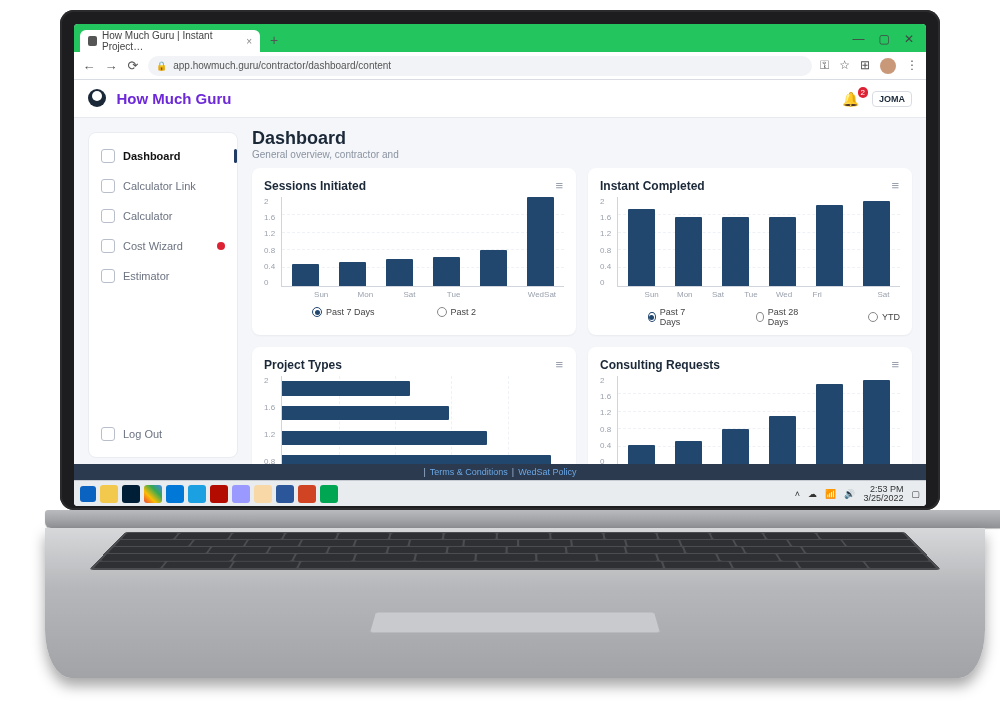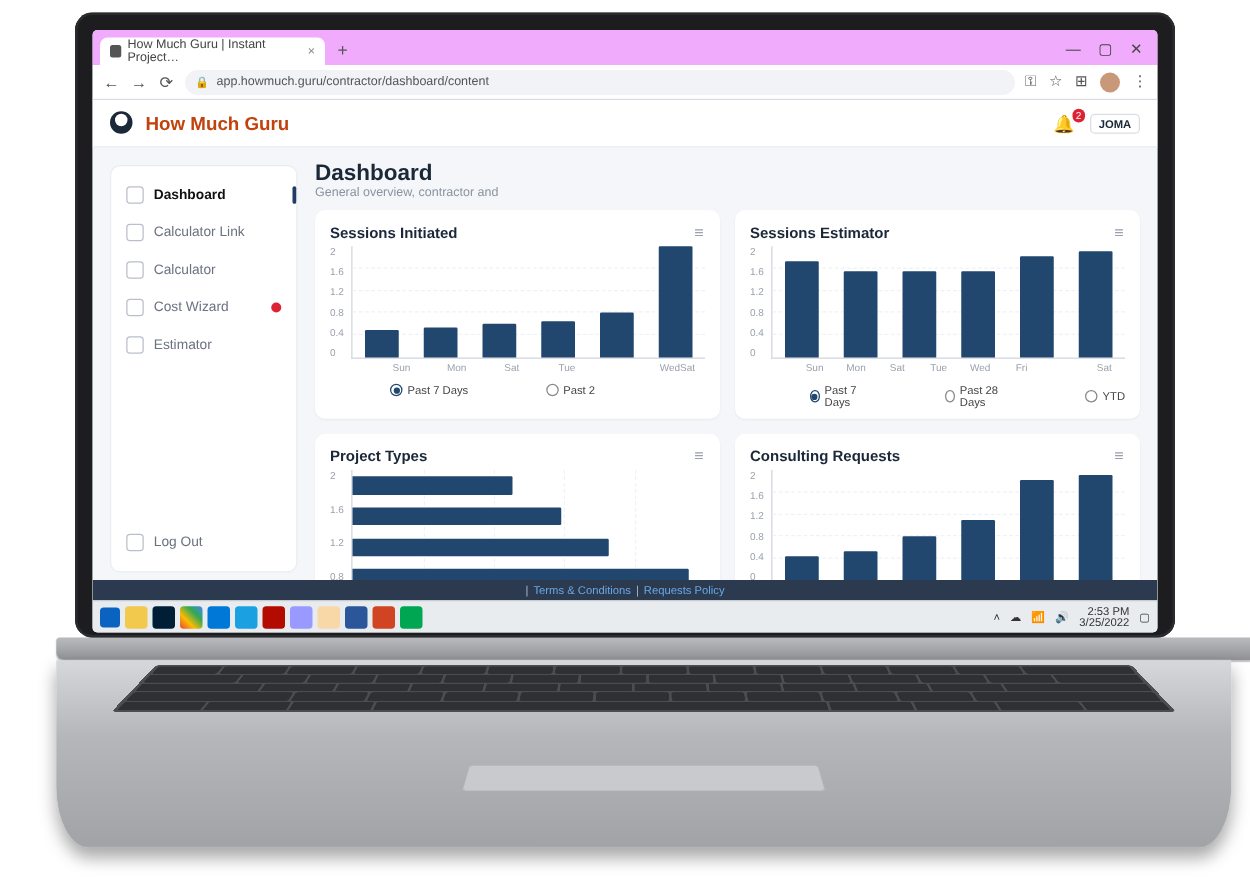--- a/index.html
+++ b/index.html
@@ -42,21 +42,21 @@
   .key { flex:1; background:#2e3033; border-radius:2px; }
   .trackpad {
     width: 280px; height: 42px; margin: -6px auto 0 auto;
     background: #c9cace; border-radius: 5px;
     transform: rotateX(62deg); transform-origin: top center;
     box-shadow: inset 0 0 0 1px #aeb0b4;
   }
 
   
   .chrome-tabs {
-    height: 28px; background: #f0abfc; display:flex; align-items:flex-end;
+    height: 28px; background: #22c55e; display:flex; align-items:flex-end;
     padding: 0 6px; gap:6px;
   }
   .tab {
     height: 22px; background:#fff; border-radius:6px 6px 0 0; font-size:10px;
     display:flex; align-items:center; gap:5px; padding:0 8px; color:#444;
     max-width: 180px;
   }
   .tab .favicon { width:10px;height:10px;background:#555;border-radius:2px; }
   .tab .x { margin-left:auto; color:#888; }
   .newtab { color:#555; font-size:14px; padding:0 4px 4px 4px; }
@@ -73,21 +73,21 @@
   .urlbar .lock { font-size:9px; }
   .tbicons { display:flex; gap:10px; color:#555; font-size:12px; }
   .avatar-sm { width:16px;height:16px;border-radius:50%;background:#c99879; }
 
   
   .app { flex:1; display:flex; flex-direction:column; background:#f4f6f9; overflow:hidden; }
   .app-header {
     height:38px; background:#fff; border-bottom:1px solid #e6e9ee;
     display:flex; align-items:center; padding:0 14px; gap:8px;
   }
-  .brand { font-weight:800; font-size:15px; color:#c2410c; }
+  .brand { font-weight:800; font-size:15px; color:#6d28d9; }
   .brand-icon { width:18px;height:18px;background:#1b2838;border-radius:50%; display:inline-block;margin-right:6px;vertical-align:-3px; position:relative;}
   .brand-icon::after{content:"";position:absolute;left:4px;top:2px;width:10px;height:10px;border-radius:50%;background:#fff;}
   .hdr-right { margin-left:auto; display:flex; align-items:center; gap:12px; }
   .bell { position:relative; color:#333; font-size:14px; }
   .badge { position:absolute; top:-4px; right:-8px; background:#d23; color:#fff; border-radius:7px; font-size:8px; padding:0 3px; line-height:11px;}
   .org { font-size:9px; font-weight:bold; color:#1b2838; border:1px solid #d9dde3; border-radius:4px; padding:2px 6px; }
 
   .app-body { flex:1; display:flex; overflow:hidden; }
   .sidebar {
     width:150px; background:#fff; border:1px solid #e9ecf1; border-radius:8px;
@@ -298,21 +298,21 @@
                   </span>
                   <span class="radio">
                     <span class="rdot"></span>
                     <span>Past 2</span>
                   </span>
                 </div>
               </div>
 
               <div class="card">
                 <div class="card-head">
-                  <span class="card-title">Sessions Estimator</span>
+                  <span class="card-title">Instant Completed</span>
                   <span class="menu-ico">≡</span>
                 </div>
                 <div class="chart">
                     <div class="yaxis">
                       <span>2</span>
                       <span>1.6</span>
                       <span>1.2</span>
                       <span>0.8</span>
                       <span>0.4</span>
                       <span>0</span>
@@ -460,21 +460,21 @@
                   </div>
               </div>
             </div>
           </div>
         </div>
 
         <div class="footerbar">
           <span> | </span>
           <a>Terms &amp; Conditions</a>
           <span> | </span>
-          <a>Requests Policy</a>
+          <a>WedSat Policy</a>
         </div>
 
         <div class="taskbar">
           <span class="tb-ico win"></span>
           <span class="tb-ico" style="background:#f2c94c"></span>
           <span class="tb-ico" style="background:#001e36"></span>
           <span class="tb-ico" style="background:linear-gradient(45deg,#ea4335,#fbbc05,#34a853,#4285f4)"></span>
           <span class="tb-ico" style="background:#0078d7"></span>
           <span class="tb-ico" style="background:#1ba1e2"></span>
           <span class="tb-ico" style="background:#b30b00"></span>

